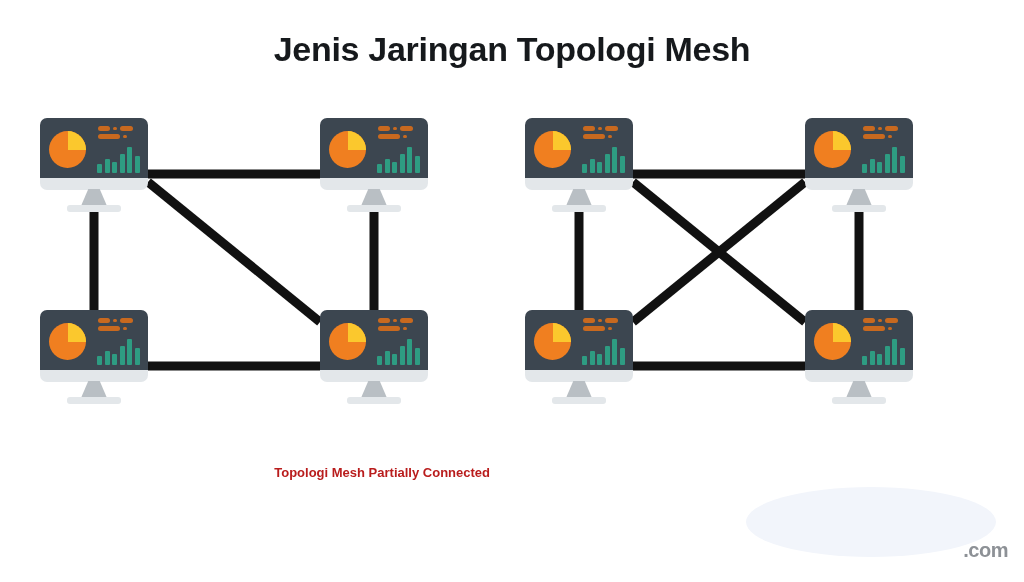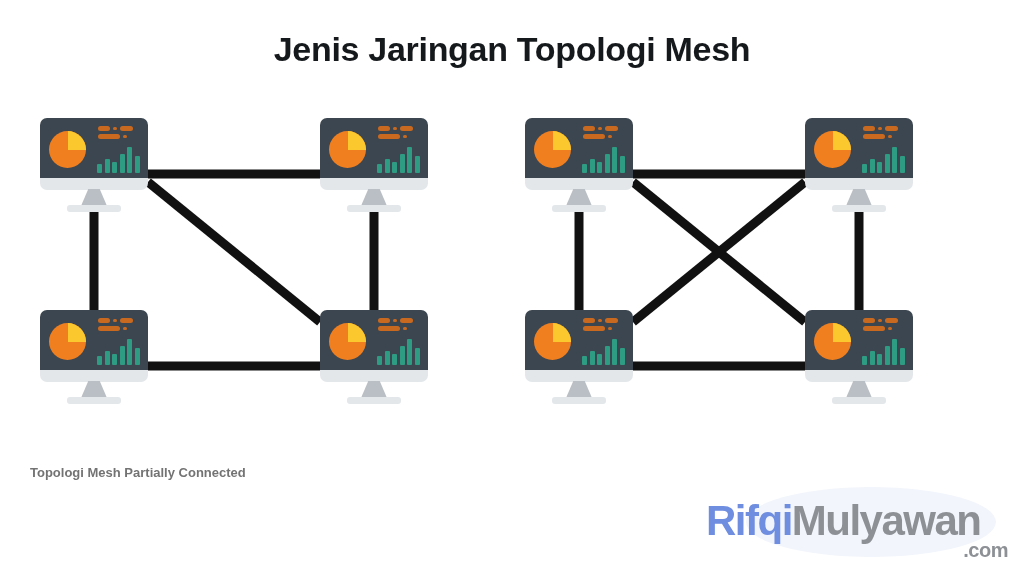--- a/index.html
+++ b/index.html
@@ -80,24 +80,24 @@
 
   
   .dashes { position: absolute; top: 8px; left: 58px; width: 45px; }
   .dash-row { display: flex; align-items: center; gap: 3px; margin-bottom: 3px; height: 5px; }
   .dash { height: 5px; background: #c8691f; border-radius: 2.5px; }
   .dot { width: 3.5px; height: 3.5px; background: #c8691f; border-radius: 50%; }
 
   
   .caption {
     position: absolute; bottom: 0; left: 0; width: 100%;
-    text-align: left;
+    text-align: right;
     font-size: 13px;
     font-weight: bold;
-    color: #737373;
+    color: #b91c1c;
   }
 
   
   #watermark {
     position: absolute;
     left: 706px; top: 487px;
     width: 310px; height: 82px;
   }
   #watermark-cloud {
     position: absolute; left: 40px; top: 0;
@@ -400,19 +400,16 @@
             <div class="bezel-bottom"></div>
             <div class="stand-neck"></div>
             <div class="stand-base"></div>
           </div>
         </div>
       </div>
   </div>
 
   <div id="watermark">
     <div id="watermark-cloud"></div>
-    <div id="watermark-text">
-      <span class="wm-rifqi">Rifqi</span><span class="wm-mulyawan">Mulyawan</span>
-    </div>
     <div id="watermark-domain">.com</div>
   </div>
 
 </div>
 
 </body></html>

